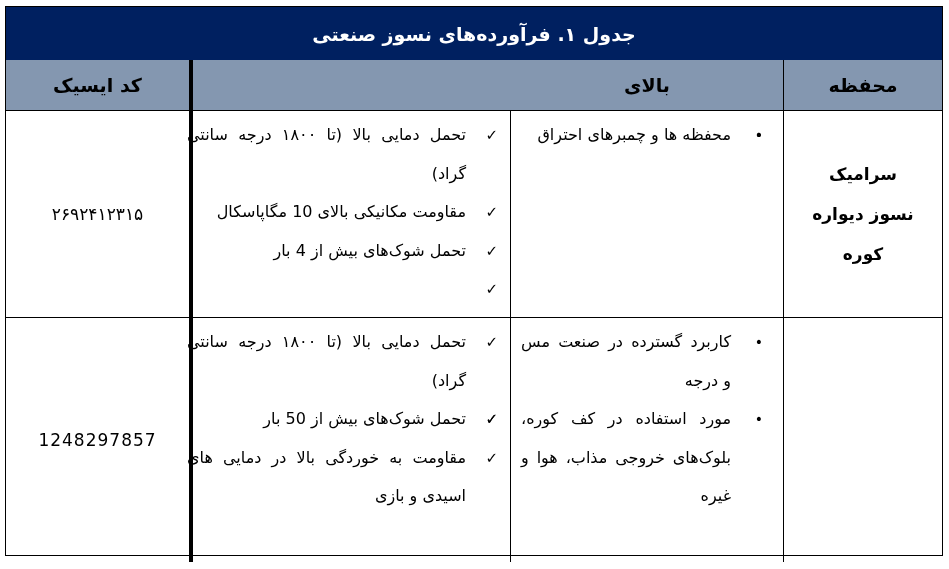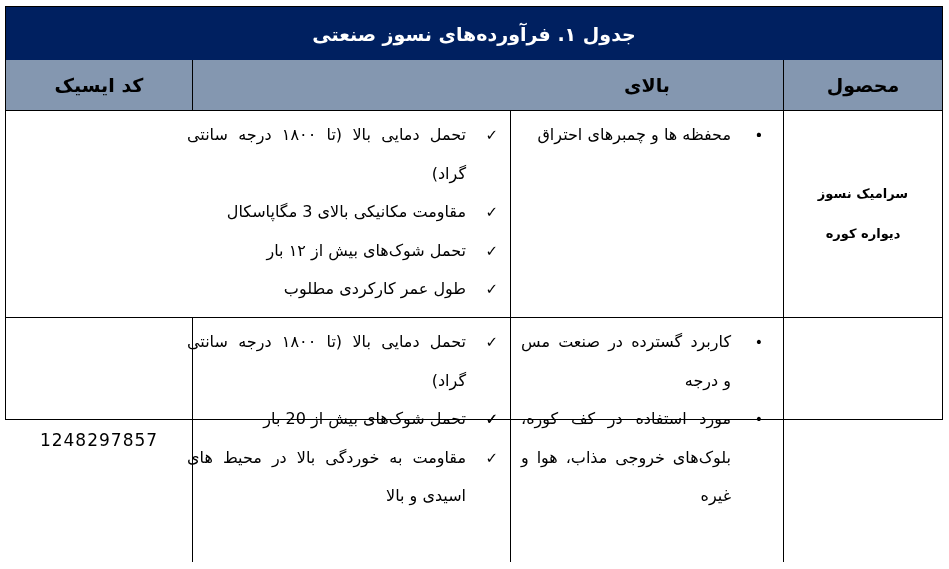--- a/index.html
+++ b/index.html
@@ -1,94 +1,95 @@
 <!DOCTYPE html>
 <html><head>
   <meta charset="utf-8">
   <style>
     html, body { margin: 0; padding: 0; background: #ffffff; }
     body { width: 949px; height: 569px; position: relative; overflow: hidden;
            font-family: "DejaVu Sans", sans-serif; }
     .tbl {
-      position: absolute; left: 5px; top: 6px; width: 938px; height: 414px;
+      position: absolute; left: 5px; top: 6px; width: 938px; height: 550px;
       border: 1.5px solid #000; box-sizing: border-box; direction: rtl;
     }
     .title-bar {
       position: absolute; left: 0; right: 0; top: 0; height: 53px;
       background: #002060; color: #fff; border-bottom: 1px solid #000;
       display: flex; align-items: center; justify-content: center;
       font-weight: bold; font-size: 19px;
     }
     .hdr {
       position: absolute; left: 0; right: 0; top: 53px; height: 50px;
       background: #8497b0; border-bottom: 1px solid #000;
     }
     .col { position: absolute; top: 0; bottom: 0; box-sizing: border-box; }
     .c-product { right: 0; width: 158px; }
     .c-usage   { right: 158px; width: 273px; border-right: 1px solid #000; }
     .c-feat    { right: 431px; width: 334px; border-right: 1px solid #000; }
-    .c-code    { right: 749px; width: 173px; border-right: 1px solid #000000; left: 0; width: auto; }
+    .c-code    { right: 749px; width: 173px; border-right: 4px solid #000000; left: 0; width: auto; }
     .hdr .col { display: flex; align-items: center; justify-content: center;
                 font-weight: bold; font-size: 19px; color: #000; }
     .row { position: absolute; left: 0; right: 0; }
     .row1 { top: 103px; height: 207px; border-bottom: 1px solid #000; }
     .row2 { top: 310px; height: 245px; }
     .row .c-product { display: flex; align-items: center; justify-content: center;
-                      text-align: center; font-weight: bold; font-size: 13px; line-height: 40px; }
+                      text-align: center; font-weight: bold; font-size: 17px; line-height: 40px; }
     .row .c-code { display: flex; align-items: center; justify-content: center;
                    font-size: 17px; letter-spacing: 1px; }
     ul.list { list-style: none; margin: 0; padding: 6px 10px 0 10px; font-size: 16px;
               line-height: 38.5px; text-align: justify; }
     ul.list li { position: relative; padding-right: 34px; }
     ul.list li .mark { position: absolute; right: 2px; top: 0; font-size: 15px; }
     ul.usage li { padding-right: 42px; }
     ul.usage li .mark { right: 10px; font-size: 14px; }
   </style>
 </head>
 <body>
 
 <div class="tbl">
   <div class="title-bar">جدول ۱. فرآورده‌های نسوز صنعتی</div>
 
   <div class="hdr">
-    <div class="col c-product">محصول</div>
+    <div class="col c-product">محفظه</div>
     <div class="col c-usage">بالای</div>
     <div class="col c-code">کد ایسیک</div>
   </div>
 
   <div class="row row1">
     <div class="col c-product">
       <span style="max-width:110px">سرامیک نسوز دیواره کوره</span>
     </div>
     <div class="col c-usage">
       <ul class="list usage">
         <li><span class="mark">•</span></li>
         <li><span class="mark">•</span><span>محفظه ها و چمبرهای احتراق</span></li>
       </ul>
     </div>
     <div class="col c-feat">
       <ul class="list">
         <li><span class="mark">✓</span><span>تحمل دمایی بالا (تا ۱۸۰۰ درجه سانتی گراد)</span></li>
-        <li><span class="mark">✓</span><span>مقاومت مکانیکی بالای 3 مگاپاسکال</span></li>
-        <li><span class="mark">✓</span><span>تحمل شوک‌های بیش از ۱۲ بار</span></li>
-        <li><span class="mark">✓</span><span>طول عمر کارکردی مطلوب</span></li>
+        <li><span class="mark">✓</span><span>مقاومت مکانیکی بالای 10 مگاپاسکال</span></li>
+        <li><span class="mark">✓</span><span>تحمل شوک‌های بیش از 4 بار</span></li>
+        <li><span class="mark">✓</span></li>
       </ul>
     </div>
+    <div class="col c-code">۲۶۹۲۴۱۲۳۱۵</div>
   </div>
 
   <div class="row row2">
     <div class="col c-usage">
       <ul class="list usage">
         <li><span class="mark">•</span><span>کاربرد گسترده در صنعت مس و درجه</span></li>
         <li><span class="mark">•</span><span>مورد استفاده در کف کوره، بلوک‌های خروجی مذاب، هوا و غیره</span></li>
       </ul>
     </div>
     <div class="col c-feat">
       <ul class="list">
         <li><span class="mark">✓</span><span>تحمل دمایی بالا (تا ۱۸۰۰ درجه سانتی گراد)</span></li>
         <li><span class="mark">✓</span></li>
-        <li><span class="mark">✓</span><span>تحمل شوک‌های بیش از 20 بار</span></li>
-        <li><span class="mark">✓</span><span>مقاومت به خوردگی بالا در محیط های اسیدی و بالا</span></li>
+        <li><span class="mark">✓</span><span>تحمل شوک‌های بیش از 50 بار</span></li>
+        <li><span class="mark">✓</span><span>مقاومت به خوردگی بالا در دمایی های اسیدی و بازی</span></li>
       </ul>
     </div>
     <div class="col c-code">1248297857</div>
   </div>
 </div>
 
 </body></html>

